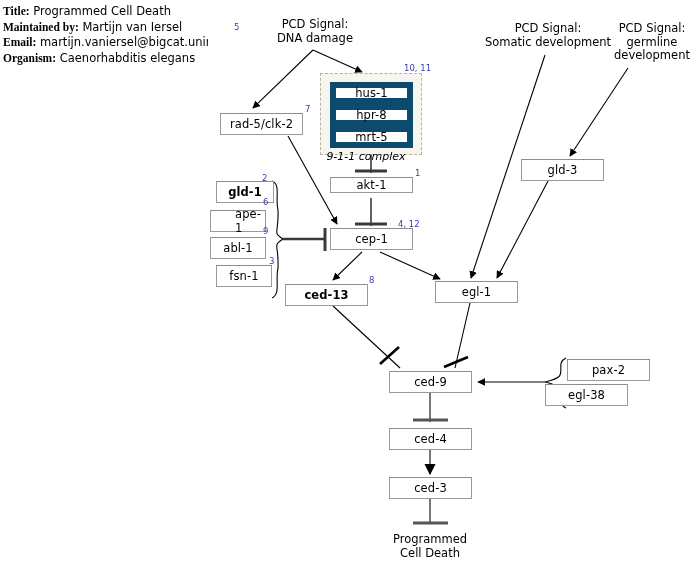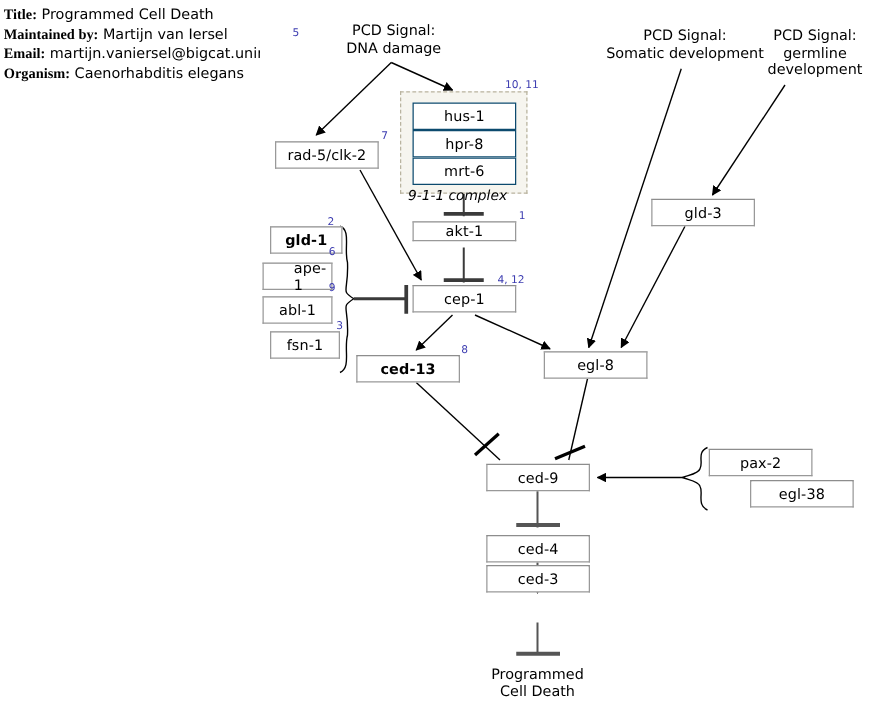--- a/index.html
+++ b/index.html
@@ -24,21 +24,21 @@
     position:absolute;
     box-sizing:border-box;
     background:#ffffff;
     border:1px solid #999999;
     border-top-color:#8d8d8d;
     box-shadow:0 0 0 0 transparent;
     display:flex;align-items:center;justify-content:center;
     font-size:11.5px;color:#000;
     letter-spacing:0.1px;
   }
-  .node.dark{border:1px solid #0c4a6e;}
+  .node.dark{border:6px solid #0c4a6e;}
 
   
   .ref{
     position:absolute;
     font-size:8.5px;
     color:#3b3bb0;
     font-family:"DejaVu Sans","Liberation Sans",sans-serif;
     white-space:nowrap;
   }
 
@@ -158,21 +158,21 @@
 
   <div class="group" style="left:320px;top:73px;width:102px;height:82px;"></div>
   <div class="ref" style="left:404px;top:63px;">10, 11</div>
   <div class="node dark" style="left:330px;top:82px;width:83px;height:22px;">
     <span>hus-1</span>
   </div>
   <div class="node dark" style="left:330px;top:104px;width:83px;height:22px;">
     <span>hpr-8</span>
   </div>
   <div class="node dark" style="left:330px;top:126px;width:83px;height:22px;">
-    <span>mrt-6</span>
+    <span>mrt-5</span>
   </div>
   <div class="group-label" style="left:320px;top:138px;width:92px;margin-top:12px;">9-1-1 complex</div>
 
   <div class="node" style="left:220px;top:113px;width:83px;height:22px;">
     <span>rad-5/clk-2</span>
   </div>
   <div class="ref" style="left:305px;top:104px;">7</div>
 
   <div class="node" style="left:330px;top:177px;width:83px;height:16px;">
     <span>akt-1</span>
@@ -203,40 +203,40 @@
     <span>fsn-1</span>
   </div>
   <div class="ref" style="left:269px;top:256px;">3</div>
 
   <div class="node" style="left:285px;top:284px;width:83px;height:22px;font-weight:bold;">
     <span>ced-13</span>
   </div>
   <div class="ref" style="left:369px;top:275px;">8</div>
 
   <div class="node" style="left:435px;top:281px;width:83px;height:22px;">
-    <span>egl-8</span>
+    <span>egl-1</span>
   </div>
 
   <div class="node" style="left:521px;top:159px;width:83px;height:22px;">
     <span>gld-3</span>
   </div>
 
   <div class="node" style="left:389px;top:371px;width:83px;height:22px;">
     <span>ced-9</span>
   </div>
 
   <div class="node" style="left:389px;top:428px;width:83px;height:22px;">
     <span>ced-4</span>
   </div>
 
-  <div class="node" style="left:389px;top:452px;width:83px;height:22px;">
+  <div class="node" style="left:389px;top:477px;width:83px;height:22px;">
     <span>ced-3</span>
   </div>
 
   <div class="node" style="left:567px;top:359px;width:83px;height:22px;">
     <span>pax-2</span>
   </div>
 
-  <div class="node" style="left:600px;top:384px;width:83px;height:22px;">
+  <div class="node" style="left:545px;top:384px;width:83px;height:22px;">
     <span>egl-38</span>
   </div>
 
 </div>
 
 </body></html>

